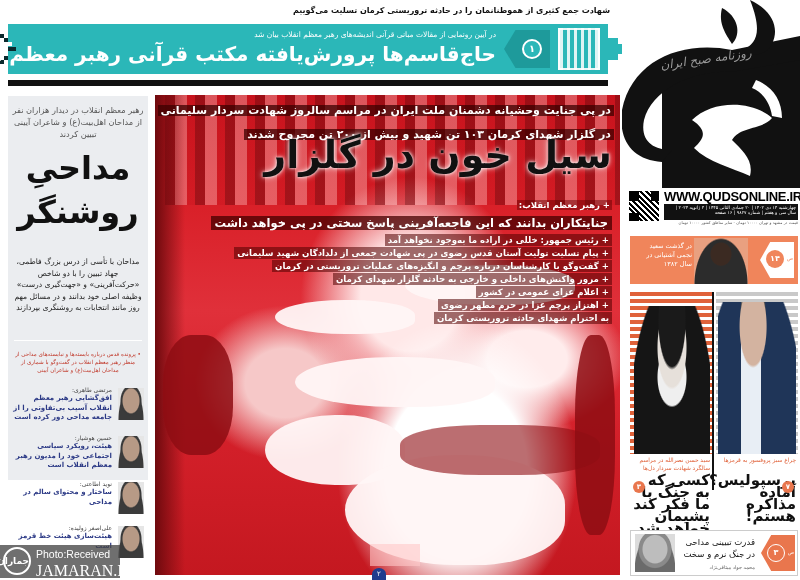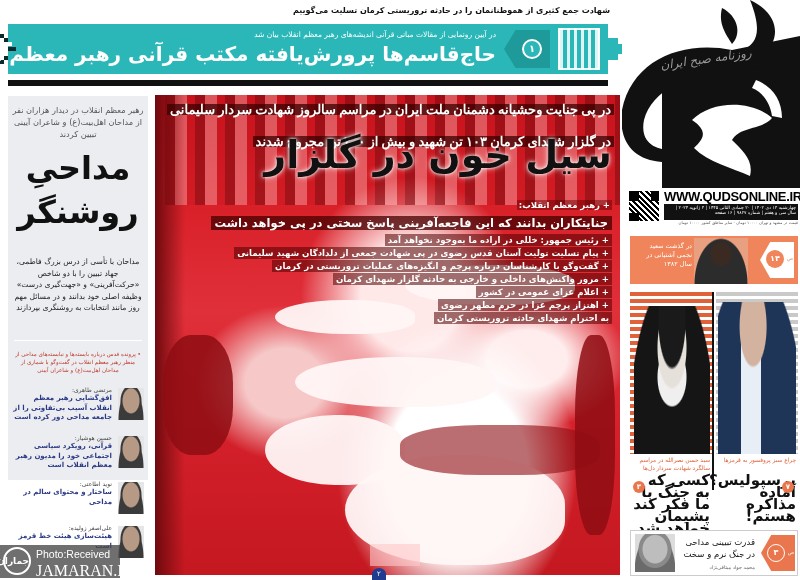--- a/index.html
+++ b/index.html
@@ -198,22 +198,22 @@
     .main-photo .crowd {
       position: absolute; left: 10px; top: 0; width: 455px; height: 110px;
       background:
         repeating-linear-gradient(90deg, rgba(120,10,16,0.55) 0 10px, rgba(255,210,210,0.35) 10px 22px, rgba(200,20,30,0.4) 22px 30px);
     }
 
     .sub-over {
       position: absolute; right: 6px; top: 4px; width: 330px;
     }
     .sub-over span {
-      display: inline-block; background: rgba(60,0,0,0.75); color: #fff; font-size: 13px; font-weight: bold;
-      line-height: 11px; padding: 0 3px; margin-bottom: 16px; white-space: nowrap; font-family: Liberation Serif, serif;
+      display: inline-block; background: rgba(60,0,0,0.75); color: #fff; font-size: 11px; font-weight: bold;
+      line-height: 11px; padding: 0 3px; margin-bottom: 7px; white-space: nowrap;
     }
     .main-headline {
       position: absolute; right: 8px; top: 38px; font-size: 38px; font-weight: bold; color: #111;
       text-shadow: 0 0 3px #fff, 0 0 6px rgba(255,255,255,0.8); white-space: nowrap; letter-spacing: -1px;
     }
     .bullets { position: absolute; right: 8px; top: 98px; width: 380px; text-align: right; }
     .bullets .b-label {
       display: inline-block; color: #fff; font-size: 8.5px; font-weight: bold; padding: 0 2px; background: rgba(90,0,0,0.45);
     }
     .bullets .b-quote {
@@ -390,21 +390,21 @@
   <div class="left-red">• پرونده قدس درباره بایسته‌ها و نبایسته‌های مداحی از منظر رهبر معظم انقلاب در گفت‌وگو با شماری از مداحان اهل‌بیت(ع) و شاعران آیینی</div>
 
   <div class="left-item" style="top:290px">
     <div class="face"></div>
     <div class="name">مرتضی طاهری:</div>
     <div class="quote">افق‌گشایی رهبر معظم انقلاب آسیب بی‌تفاوتی را از جامعه مداحی دور کرده است</div>
   </div>
   <div class="left-item" style="top:338px">
     <div class="face"></div>
     <div class="name">حسین هوشیار:</div>
-    <div class="quote">قرآنی، رویکرد سیاسی اجتماعی خود را مدیون رهبر معظم انقلاب است</div>
+    <div class="quote">هیئت، رویکرد سیاسی اجتماعی خود را مدیون رهبر معظم انقلاب است</div>
   </div>
   <div class="left-item" style="top:384px">
     <div class="face"></div>
     <div class="name">نوید اطاعتی:</div>
     <div class="quote">ساختار و محتوای سالم در مداحی</div>
   </div>
   <div class="left-item" style="top:428px">
     <div class="face"></div>
     <div class="name">علی‌اصغر زولیده:</div>
     <div class="quote">هیئت‌سازی هیئت خط قرمز است</div>

